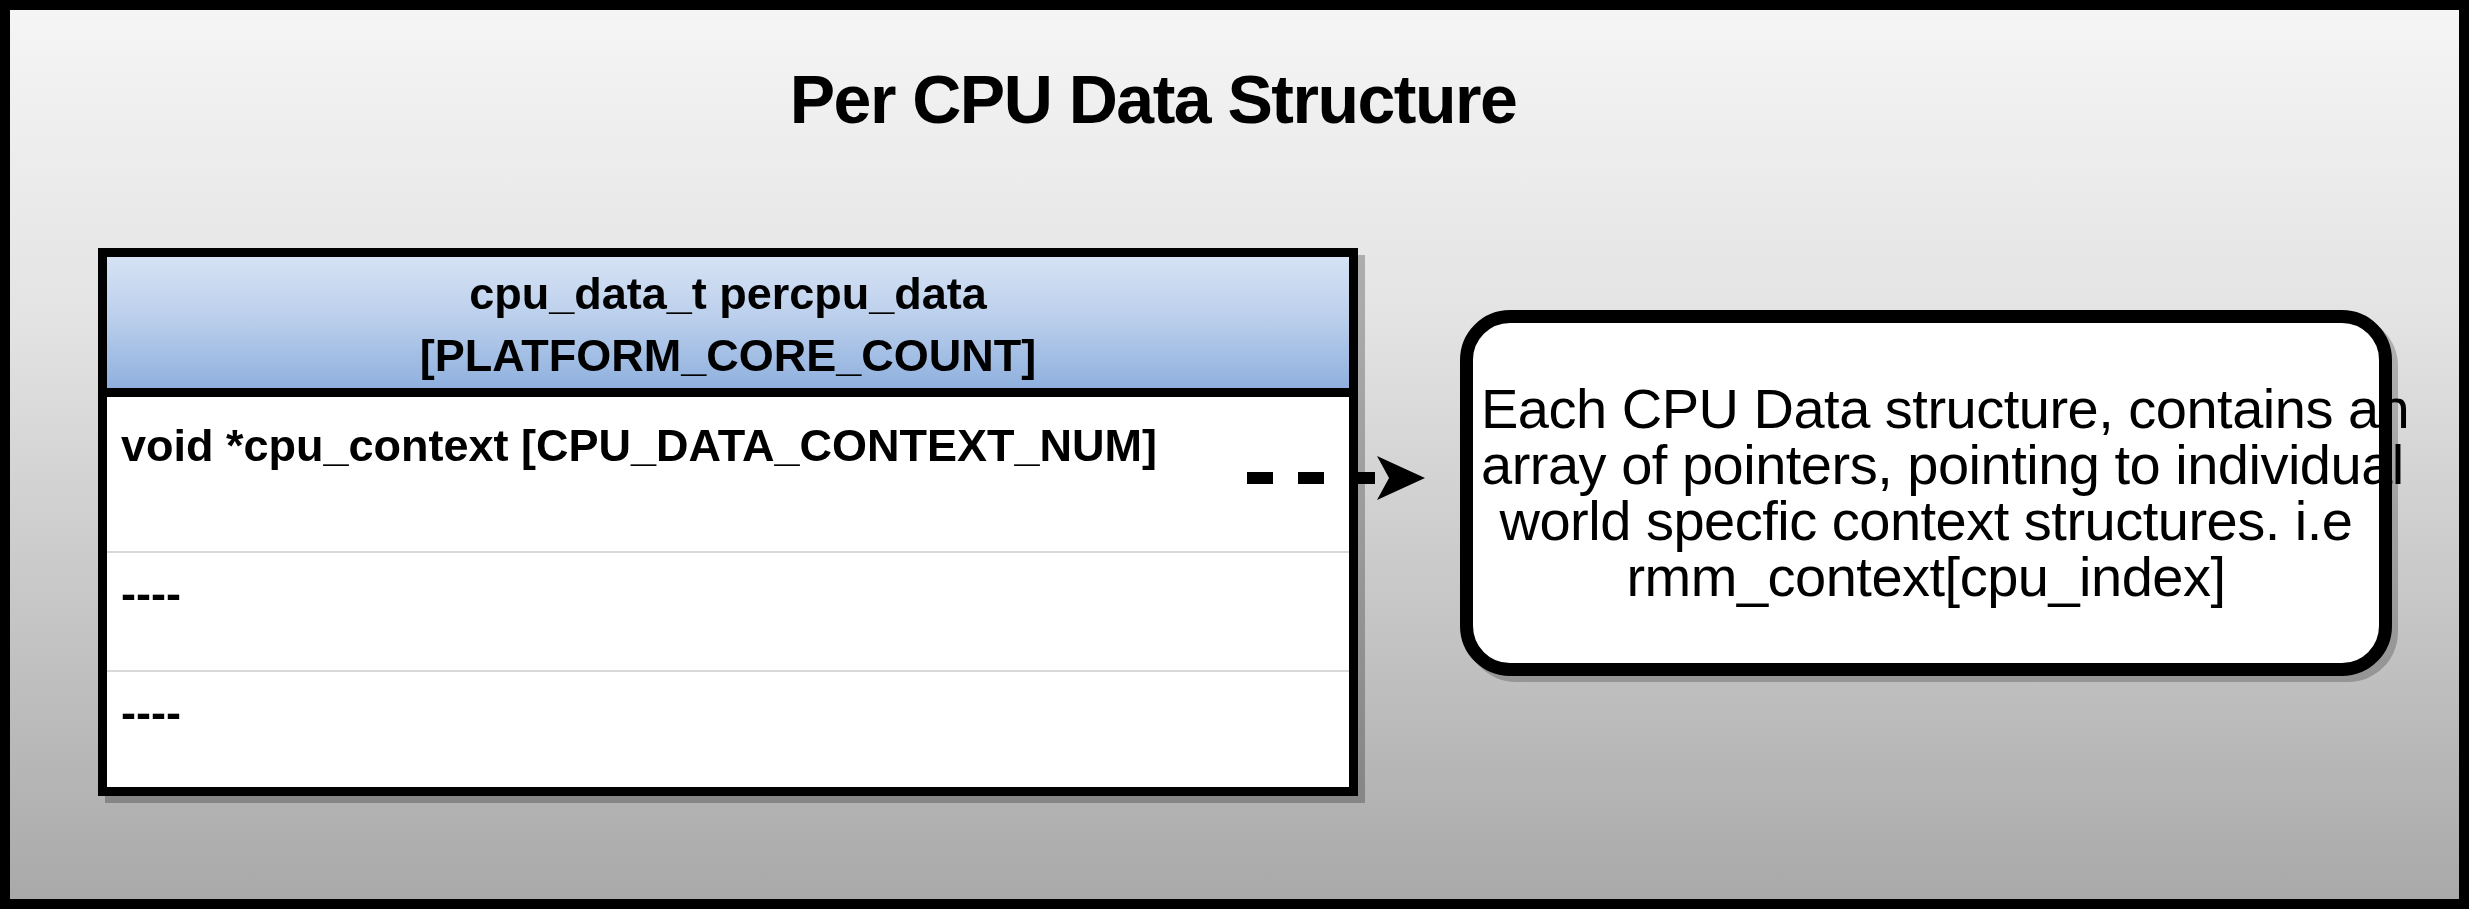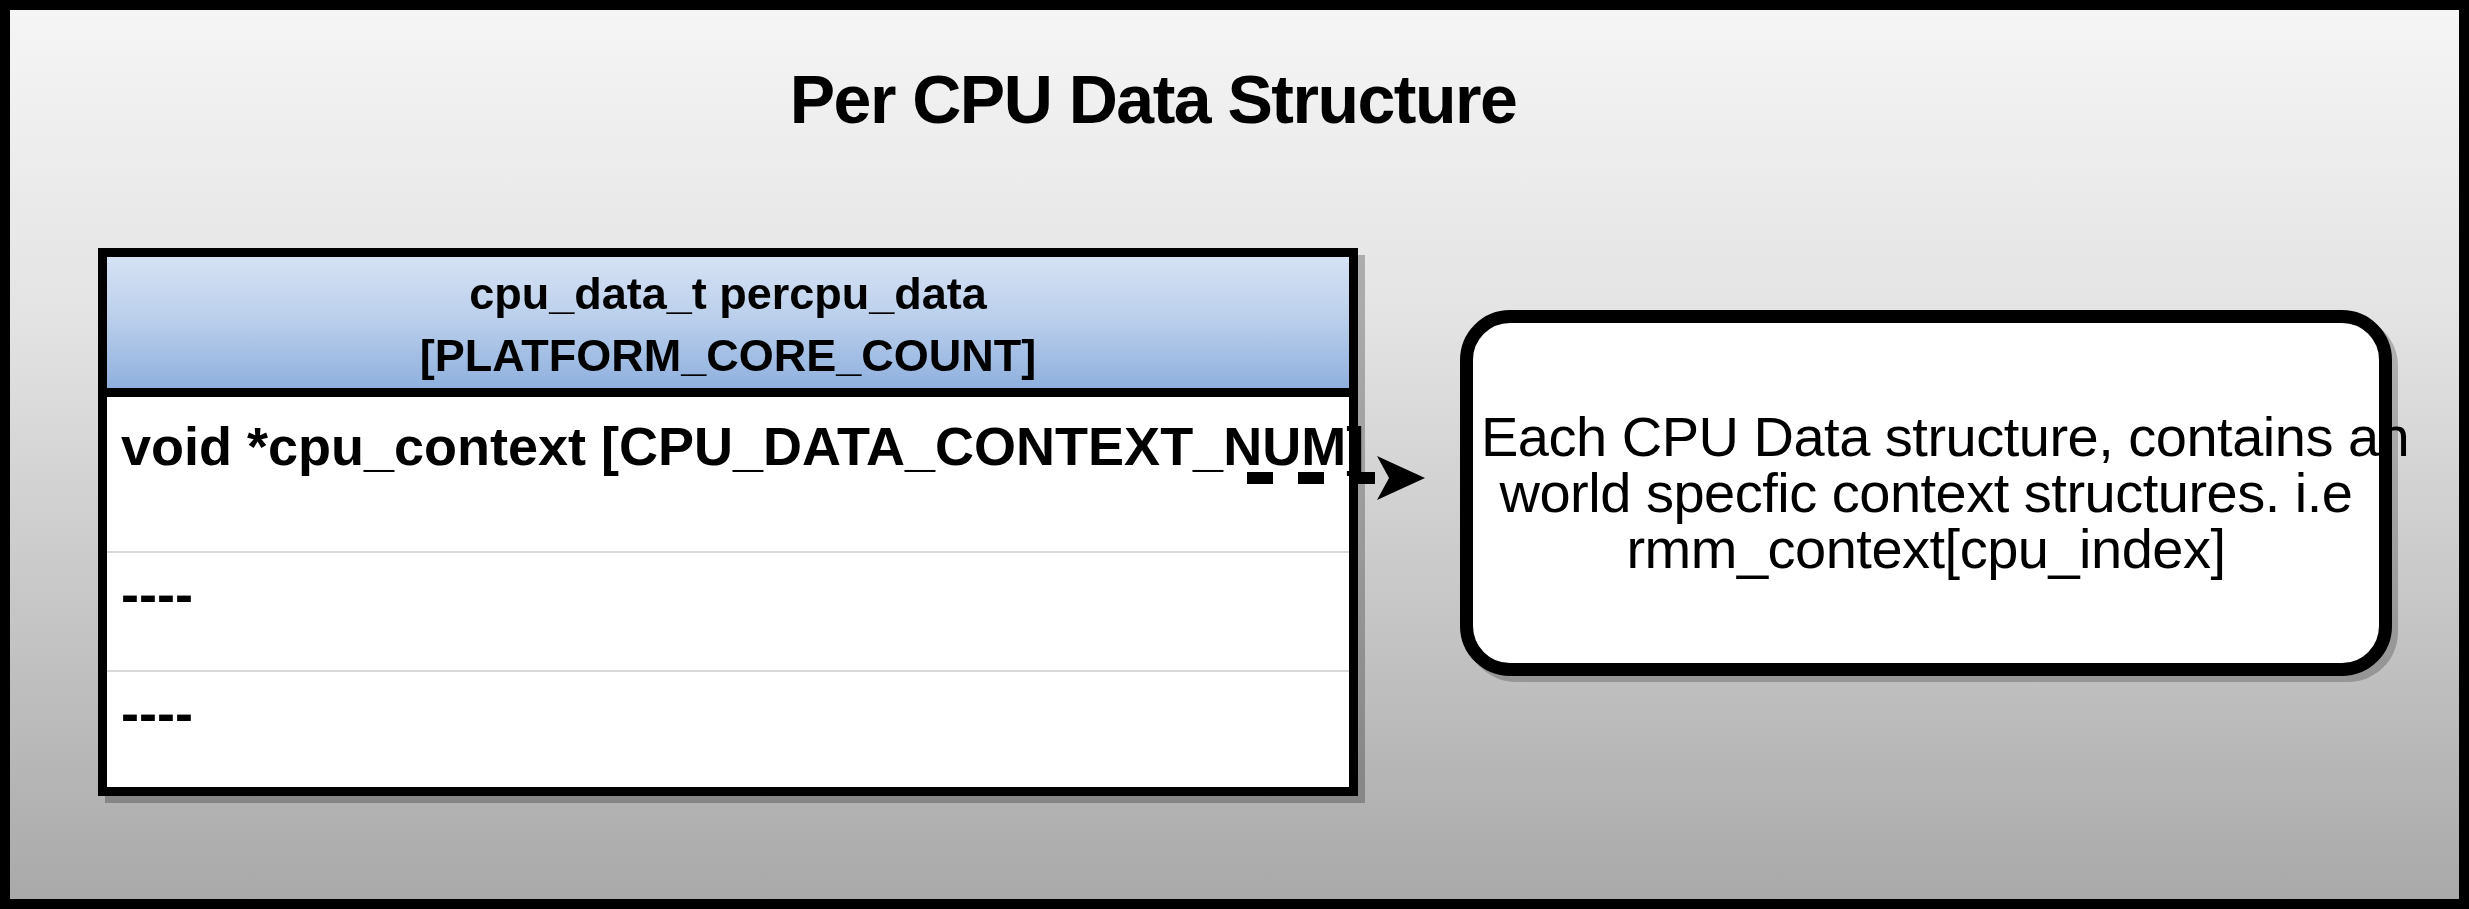--- a/index.html
+++ b/index.html
@@ -32,21 +32,21 @@
     box-sizing:border-box;
     height:140px;
     border-bottom:9px solid #000;
     background:linear-gradient(180deg,#d6e2f4 0%,#bcd0ec 45%,#8fb0de 100%);
     text-align:center;
     font-weight:bold;font-size:45px;line-height:62px;
     padding-top:6px;
   }
   .trow{
     box-sizing:border-box;
-    font-weight:bold;font-size:54px;line-height:50px;
+    font-weight:bold;font-size:45px;line-height:50px;
     padding:24px 10px 0 14px;
     white-space:nowrap;
   }
   .trow.r1{height:156px;border-bottom:2px solid #d9d9d9;}
   .trow.r2{height:119px;border-bottom:2px solid #d9d9d9;padding-top:16px;}
   .trow.r3{height:110px;padding-top:16px;}
   
   .arrow{
     position:absolute;left:1236px;top:438px;
     width:220px;height:64px;
@@ -84,17 +84,18 @@
     <div class="trow r3">----</div>
   </div>
 
   <svg class="arrow" viewBox="0 0 220 64" xmlns="http://www.w3.org/2000/svg">
     <line x1="1" y1="30" x2="133" y2="30" stroke="#000000" stroke-width="12" stroke-dasharray="26 25"></line>
     <polygon points="131,8 179,30 131,52 143,30" fill="#000000"></polygon>
   </svg>
 
   <div class="callout">
     <div>Each CPU Data structure, contains an</div>
+    <div>array of pointers, pointing to individual</div>
     <div>world specfic context structures. i.e</div>
     <div>rmm_context[cpu_index]</div>
   </div>
 
 </div>
 
 </body></html>

